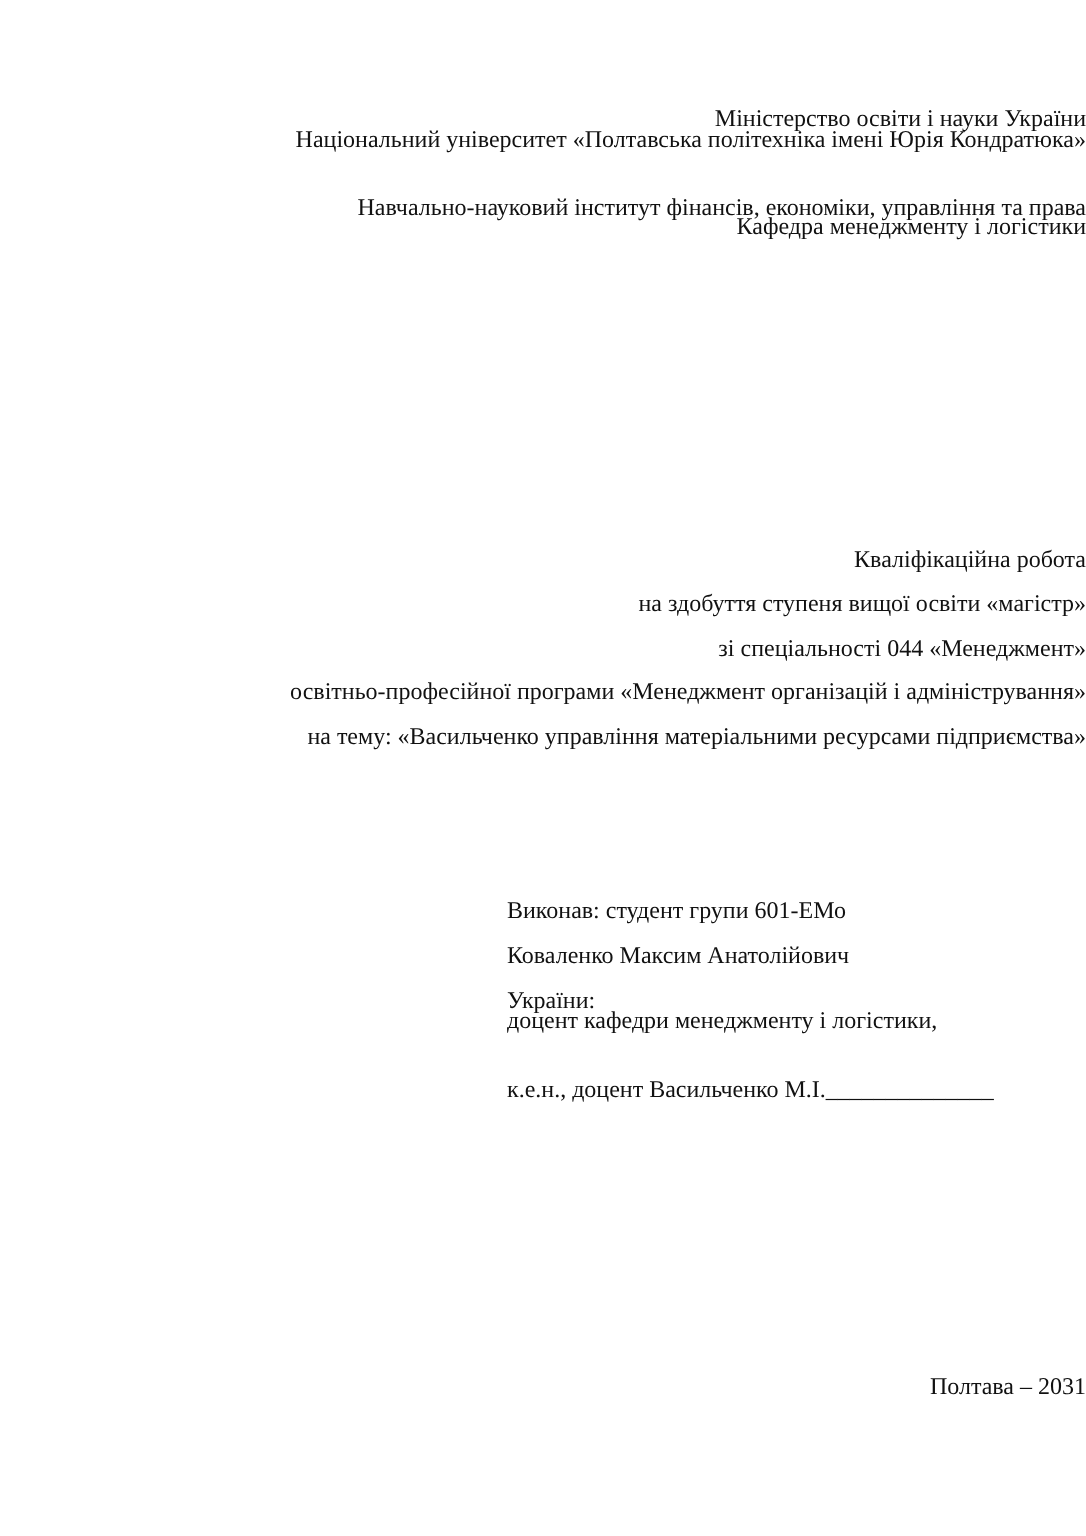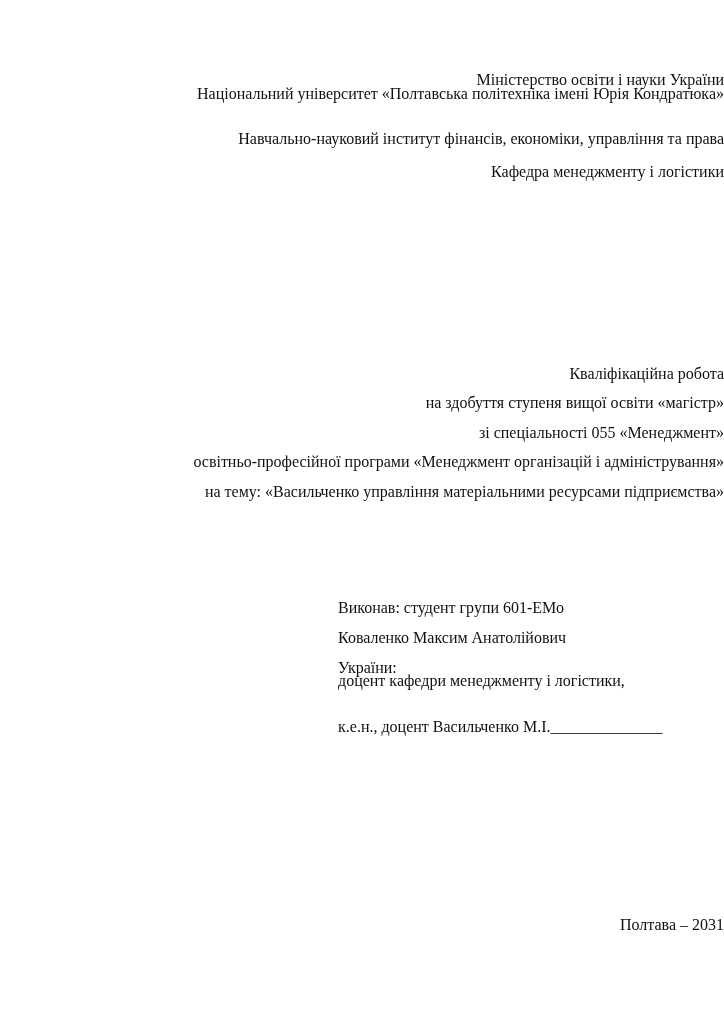--- a/index.html
+++ b/index.html
@@ -34,27 +34,27 @@
   </style>
 </head>
 <body>
 
 <div>
 
   <div>
     <div class="line" style="top:70px">Міністерство освіти і науки України</div>
     <div class="line" style="top:84px">Національний університет «Полтавська політехніка імені Юрія Кондратюка»</div>
     <div class="line" style="top:129px">Навчально-науковий інститут фінансів, економіки, управління та права</div>
-    <div class="line" style="top:162px">Кафедра менеджменту і логістики</div>
+    <div class="line" style="top:142px">Кафедра менеджменту і логістики</div>
   </div>
 
   <div>
     <div class="line" style="top:364px">Кваліфікаційна робота</div>
     <div class="line" style="top:393px">на здобуття ступеня вищої освіти «магістр»</div>
-    <div class="line" style="top:423px">зі спеціальності 055 «Менеджмент»</div>
+    <div class="line" style="top:423px">зі спеціальності 044 «Менеджмент»</div>
     <div class="line" style="top:452px">освітньо-професійної програми «Менеджмент організацій і адміністрування»</div>
     <div class="line" style="top:482px">на тему: «Васильченко управління матеріальними ресурсами підприємства»</div>
   </div>
 
   <div>
     <div class="left" style="top:598px">Виконав: студент групи 601-ЕМо</div>
     <div class="left" style="top:628px">Коваленко Максим Анатолійович</div>
     <div class="left" style="top:658px">України:</div>
     <div class="left" style="top:671px">доцент кафедри менеджменту і логістики,</div>
     <div class="left" style="top:717px">к.е.н., доцент Васильченко М.І.______________</div>

